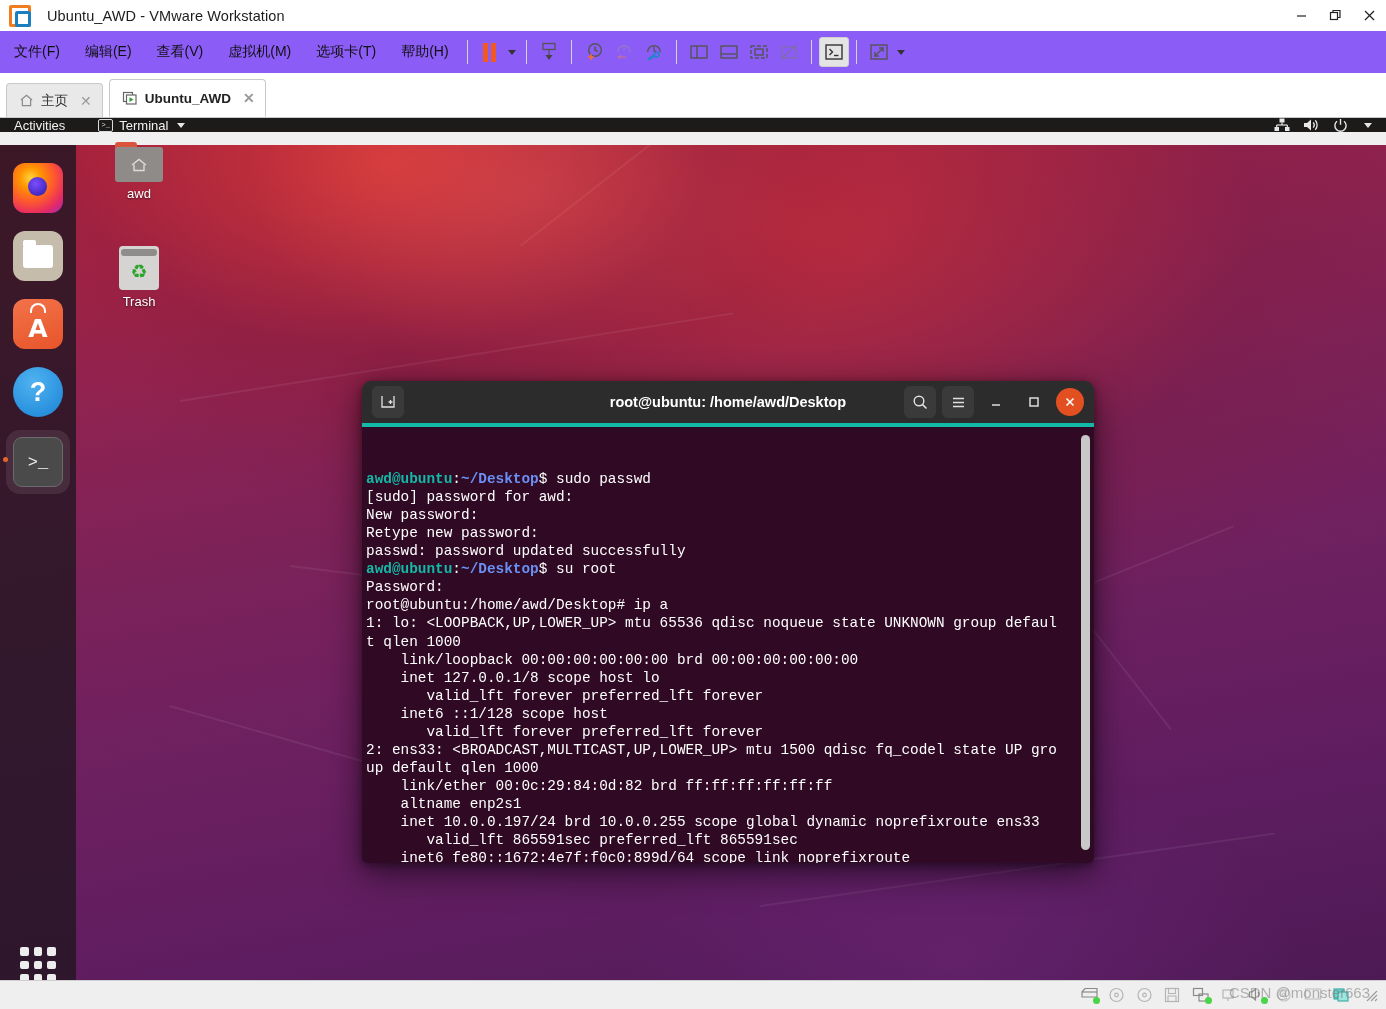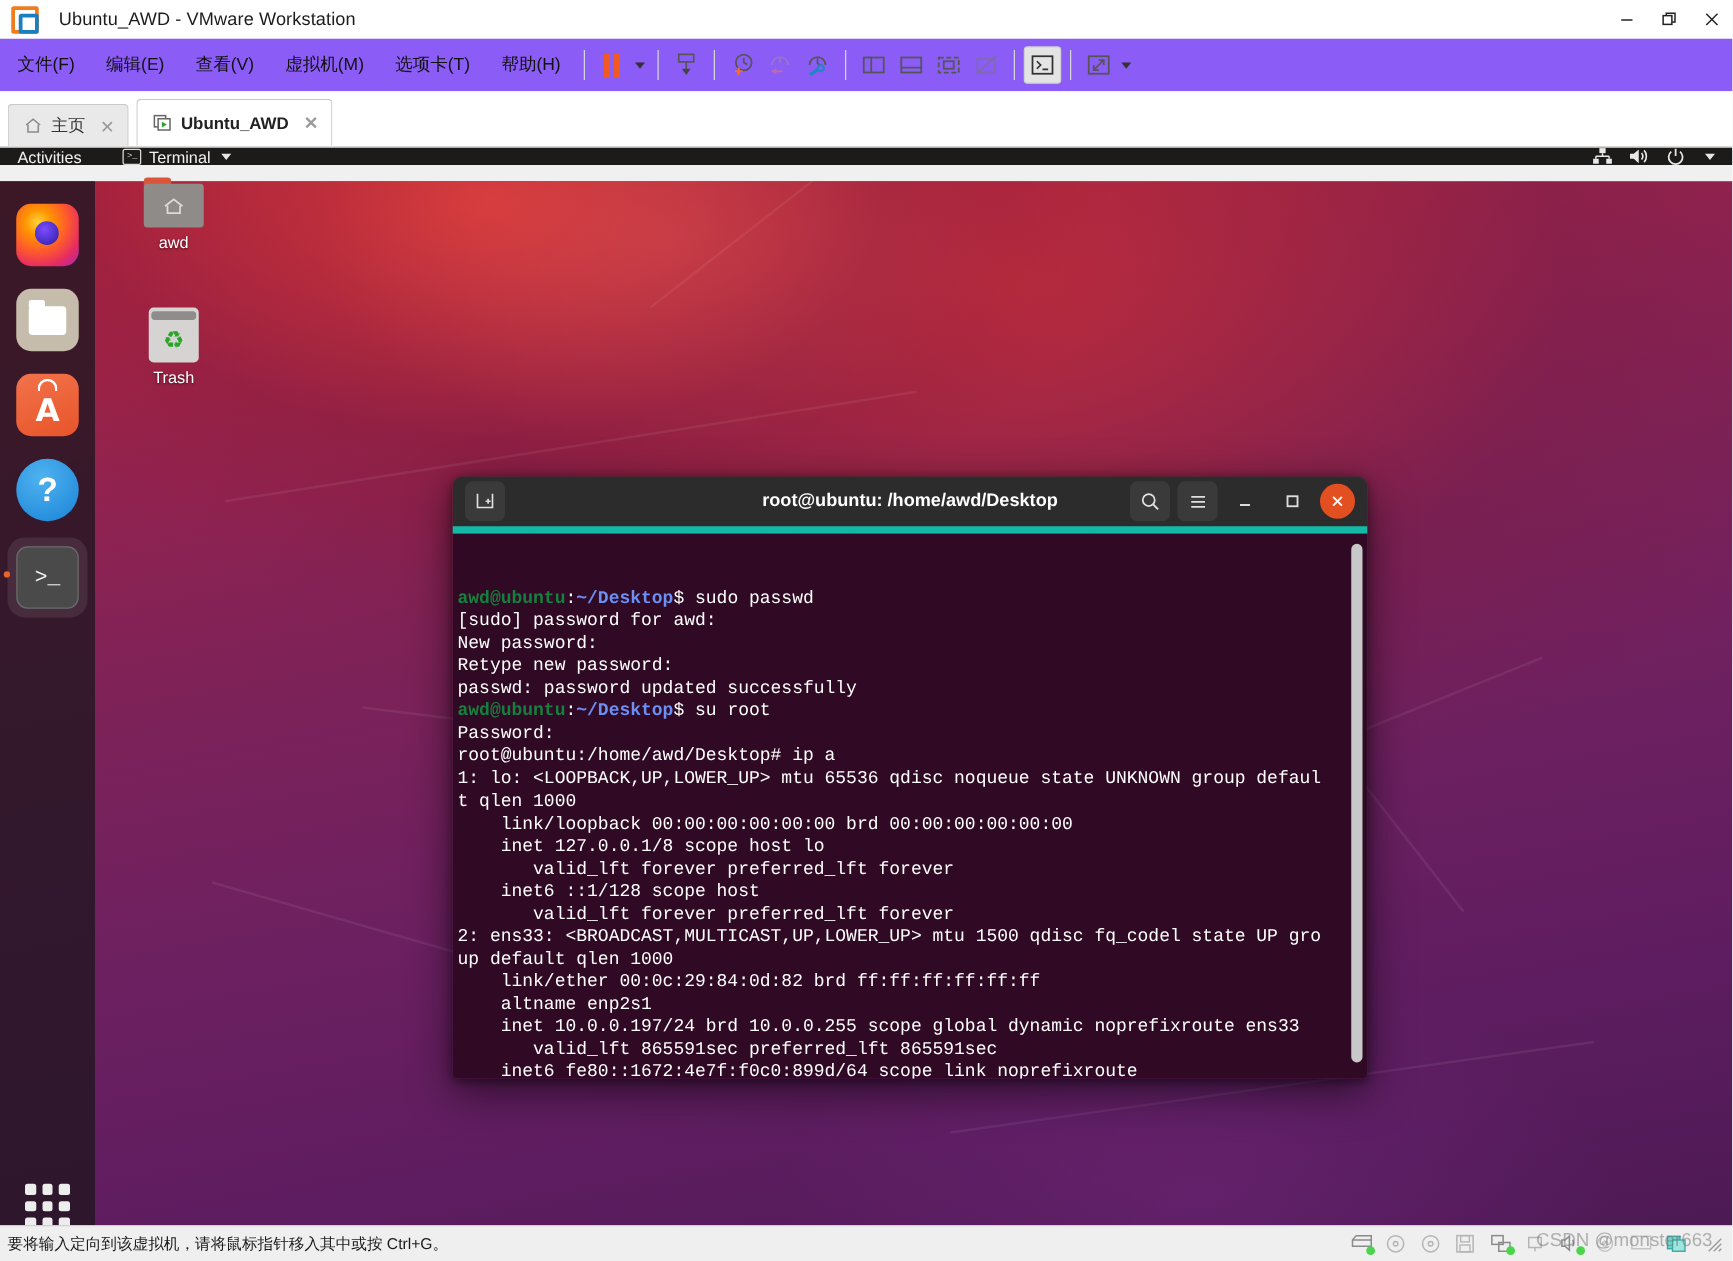--- a/index.html
+++ b/index.html
@@ -127,37 +127,37 @@
   .trash .rec { color:#2aa52a; font-size:19px; margin-top:7px; }
 
   
   .term-win {
     position: absolute; left: 362px; top: 263px; width: 732px; height: 482px;
     border-radius: 9px 9px 5px 5px; overflow: hidden;
     box-shadow: 0 10px 34px rgba(0,0,0,0.55), 0 2px 8px rgba(0,0,0,0.4);
   }
   .term-head {
     height: 46px; background: #2c2c2c; display: flex; align-items: center;
-    position: relative; border-bottom: 6px solid #14b8a6;
+    position: relative; border-bottom: 4px solid #14b8a6;
   }
   .th-newtab { width: 32px; height: 32px; margin-left: 10px; background: #3a3a3a; border-radius: 6px;
       display:flex; align-items:center; justify-content:center; color:#e6e6e6; }
   .th-title { position:absolute; left:0; right:0; text-align:center; color:#ffffff; font-size:14.5px; font-weight:bold; pointer-events:none;}
   .th-right { margin-left: auto; display: flex; align-items: center; gap: 6px; padding-right: 10px; }
   .th-btn { width: 32px; height: 32px; background:#3a3a3a; border-radius:6px; display:flex;align-items:center;justify-content:center; color:#e0e0e0; }
   .th-plain { width: 32px; height: 32px; display:flex;align-items:center;justify-content:center; color:#e0e0e0; }
   .th-close { width: 28px; height: 28px; border-radius:50%; background:#e24f20; display:flex;align-items:center;justify-content:center; color:#fff; font-size:15px; }
   .term-body {
     height: 436px; background: #300a24; position: relative; overflow: hidden;
     font-family: "Liberation Mono", "DejaVu Sans Mono", monospace;
     font-size: 14.4px; line-height: 18.05px; color: #ffffff;
     padding: 7px 0 0 2px; white-space: pre;
   }
   .term-line { padding-left: 2px; }
-  .c-user { color: #15803d; font-weight: bold; }
+  .c-user { color: #14b8a6; font-weight: bold; }
   .c-path { color: #6a8ff5; font-weight: bold; }
   .c-white { color: #ffffff; }
   .term-scroll { position:absolute; right: 4px; top: 8px; width: 9px; height: 420px; }
   .term-scroll .thumb { width: 9px; height: 415px; background:#c8c8c8; border-radius:5px; }
 
   
   .vm-status {
     position: absolute; left: 0; top: 980px; width: 1386px; height: 29px;
     background: #efefef; border-top: 1px solid #cfcfcf; display: flex; align-items: center;
     font-size: 12.5px; color: #1a1a1a;
@@ -474,21 +474,20 @@
       </div>
       <div class="term-body">
         <div id="term-lines"><div class="term-line"><span class="c-user">awd@ubuntu</span><span class="c-white">:</span><span class="c-path">~/Desktop</span><span class="c-white">$ sudo passwd</span></div><div class="term-line"><span class="c-white">[sudo] password for awd:</span></div><div class="term-line"><span class="c-white">New password:</span></div><div class="term-line"><span class="c-white">Retype new password:</span></div><div class="term-line"><span class="c-white">passwd: password updated successfully</span></div><div class="term-line"><span class="c-user">awd@ubuntu</span><span class="c-white">:</span><span class="c-path">~/Desktop</span><span class="c-white">$ su root</span></div><div class="term-line"><span class="c-white">Password:</span></div><div class="term-line"><span class="c-white">root@ubuntu:/home/awd/Desktop# ip a</span></div><div class="term-line"><span class="c-white">1: lo: &lt;LOOPBACK,UP,LOWER_UP&gt; mtu 65536 qdisc noqueue state UNKNOWN group defaul</span></div><div class="term-line"><span class="c-white">t qlen 1000</span></div><div class="term-line"><span class="c-white">    link/loopback 00:00:00:00:00:00 brd 00:00:00:00:00:00</span></div><div class="term-line"><span class="c-white">    inet 127.0.0.1/8 scope host lo</span></div><div class="term-line"><span class="c-white">       valid_lft forever preferred_lft forever</span></div><div class="term-line"><span class="c-white">    inet6 ::1/128 scope host</span></div><div class="term-line"><span class="c-white">       valid_lft forever preferred_lft forever</span></div><div class="term-line"><span class="c-white">2: ens33: &lt;BROADCAST,MULTICAST,UP,LOWER_UP&gt; mtu 1500 qdisc fq_codel state UP gro</span></div><div class="term-line"><span class="c-white">up default qlen 1000</span></div><div class="term-line"><span class="c-white">    link/ether 00:0c:29:84:0d:82 brd ff:ff:ff:ff:ff:ff</span></div><div class="term-line"><span class="c-white">    altname enp2s1</span></div><div class="term-line"><span class="c-white">    inet 10.0.0.197/24 brd 10.0.0.255 scope global dynamic noprefixroute ens33</span></div><div class="term-line"><span class="c-white">       valid_lft 865591sec preferred_lft 865591sec</span></div><div class="term-line"><span class="c-white">    inet6 fe80::1672:4e7f:f0c0:899d/64 scope link noprefixroute</span></div></div>
         <div class="term-scroll"><div class="thumb"></div></div>
       </div>
     </div>
 
   </div>
 
   <div class="vm-status">
-    <div class="vs-text">要将输入定向到该虚拟机，请将鼠标指针移入其中或按 Ctrl+G。</div>
     <div class="vs-icons">
       <div class="vs-ico">
         <svg width="19" height="15" viewBox="0 0 19 15">
             <path d="M2 5 L5 1.5 L17 1.5 L17 10 L2 10 Z" fill="none" stroke="#8a8a8a" stroke-width="1.2"></path>
             <line x1="2" y1="5" x2="17" y2="5" stroke="#8a8a8a" stroke-width="1.2"></line>
           </svg>
         <span class="vs-dot"></span>
       </div>
       <div class="vs-ico">
         <svg width="17" height="16" viewBox="0 0 17 16">

